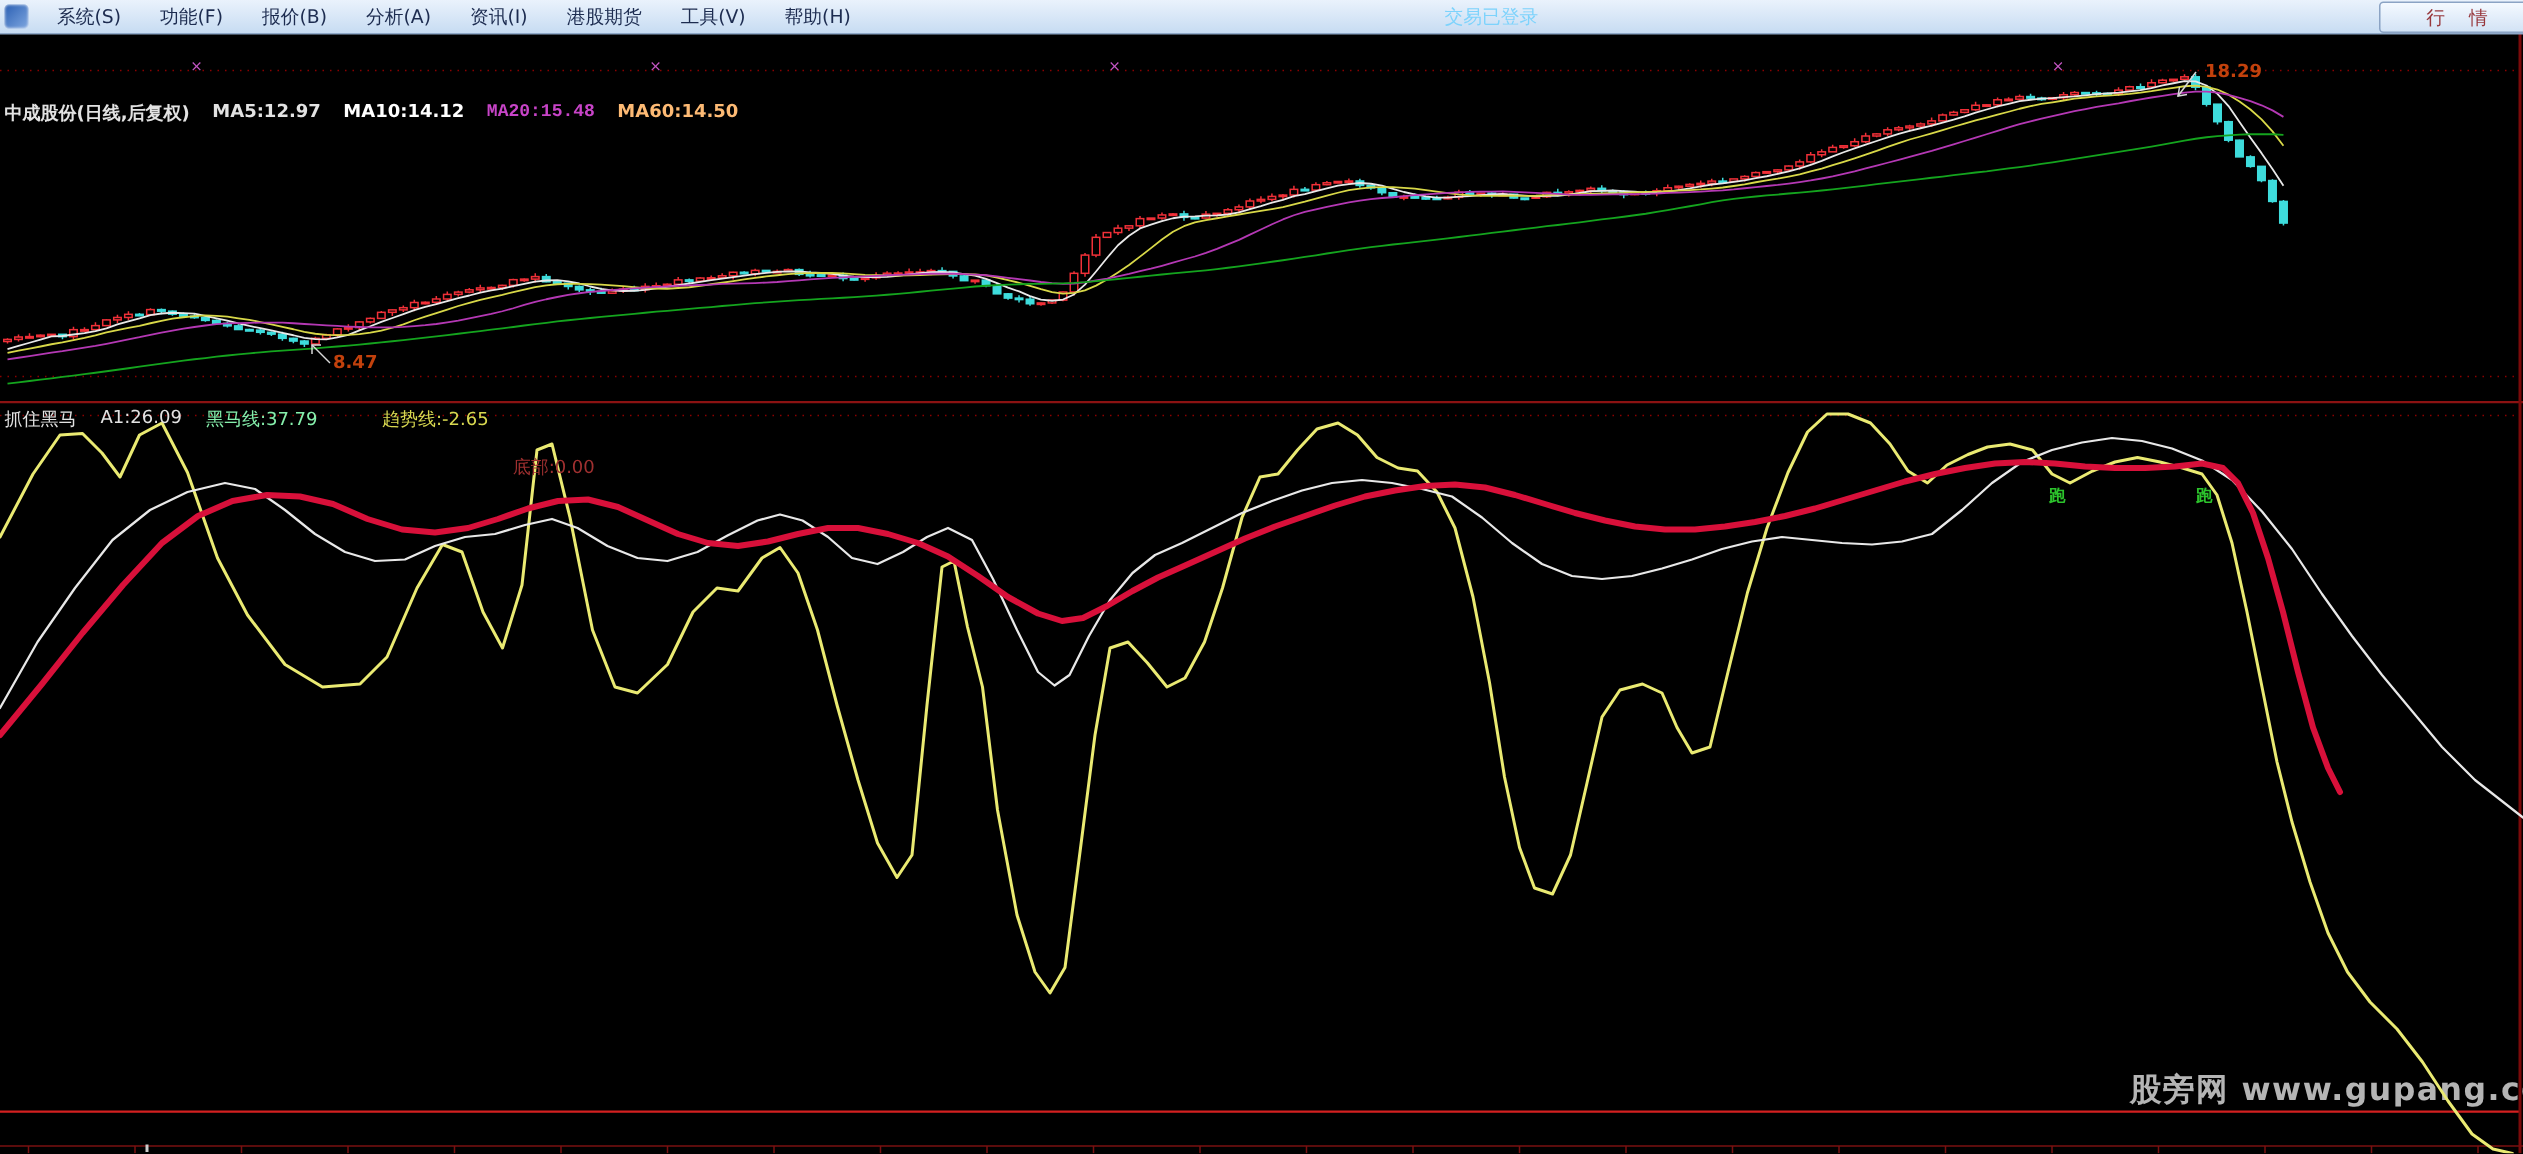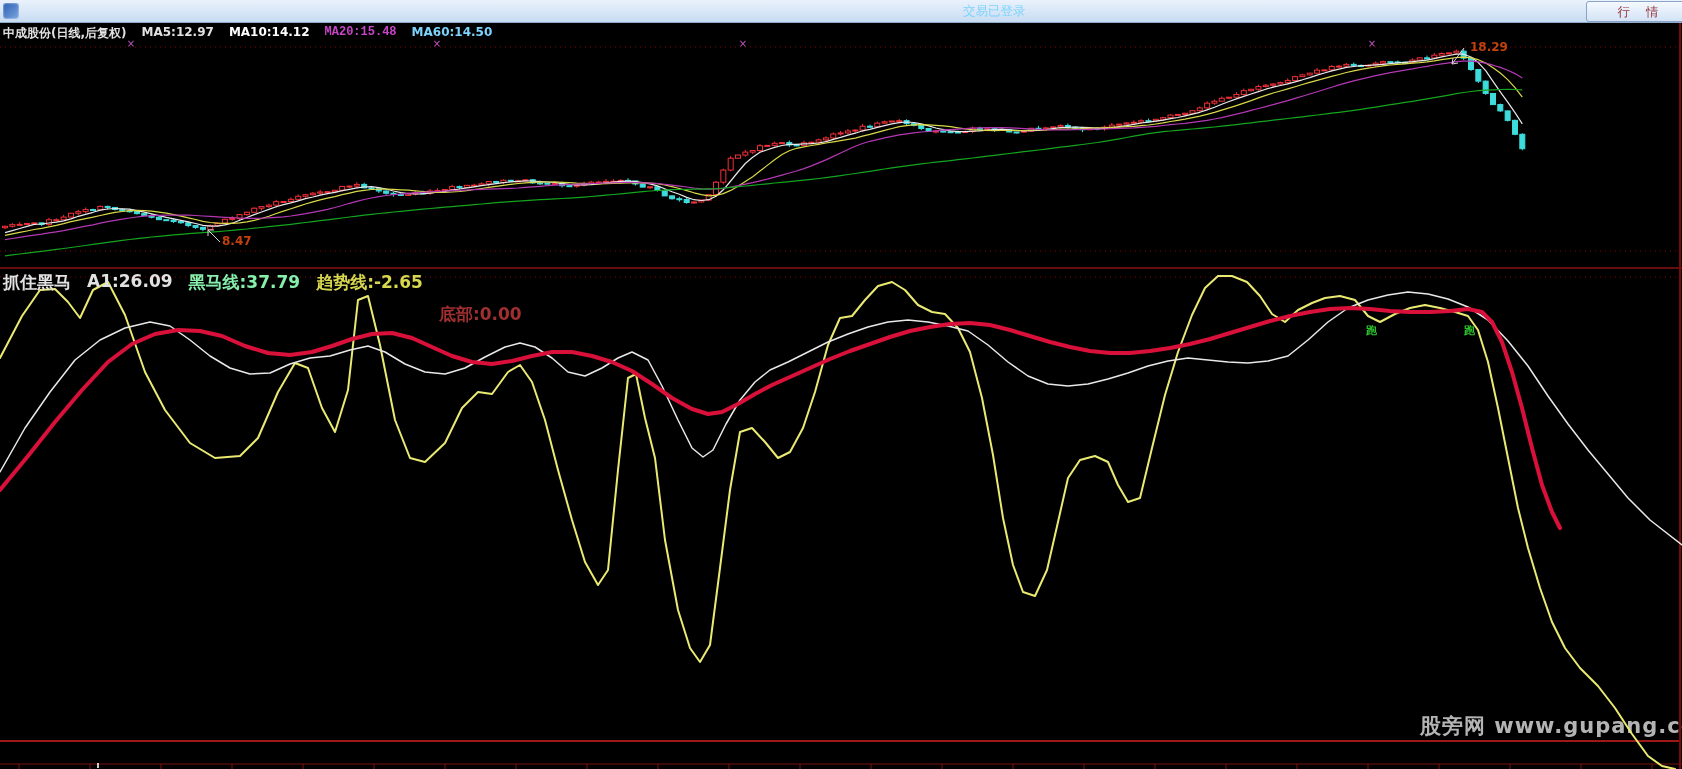--- a/index.html
+++ b/index.html
@@ -13,22 +13,22 @@
     background:linear-gradient(135deg,#2b5fb3,#7fa7e0);box-shadow:inset 0 0 2px #fff;}
   .menu-item{font-size:12.5px;color:#1d2c50;padding:0 13px;line-height:22px;cursor:default;white-space:nowrap;}
   .status-text{position:absolute;left:963px;top:3px;font-size:12.5px;color:#7dd3fc;z-index:11;}
   .hq-button{position:absolute;left:1586px;top:1px;width:108px;height:19px;z-index:11;
     border:1px solid #8ba3c4;border-radius:3px;background:linear-gradient(#f4f9ff,#d3e3f5);
     font-size:12.5px;color:#97373c;text-align:center;line-height:19px;letter-spacing:6px;}
   
   #chart-svg{position:absolute;left:0;top:0;z-index:1;}
   
   .title-row{position:absolute;left:3px;top:25px;z-index:5;display:flex;font-size:12px;font-weight:600;white-space:nowrap;}
-  .title-row span{margin-right:15px;}
-  .ind-row{position:absolute;left:3px;top:271px;z-index:5;display:flex;font-size:17px;font-weight:700;white-space:nowrap;}
+  .title-row span{margin-right:15px;margin-top:42px;}
+  .ind-row{position:absolute;left:3px;top:271px;z-index:5;display:flex;font-size:12px;font-weight:400;white-space:nowrap;}
   .ind-row span{margin-right:16px;}
   .anno{position:absolute;z-index:5;font-size:12px;color:#c2410c;font-weight:700;}
   #hi-anno{left:1470px;top:40px;}
   #lo-anno{left:222px;top:234px;}
   .watermark{position:absolute;left:1420px;top:712px;z-index:0;font-size:21px;
     color:#b4b4b4;letter-spacing:1px;white-space:nowrap;font-weight:600;}
 </style>
 </head>
 <body>
 
@@ -506,37 +506,47 @@
         <polyline points="0,358 22,316 40,290 55,289 68,302 80,318 93,290 108,282 125,315 145,372 165,410 190,443 215,458 240,456 258,438 278,392 295,363 308,368 322,408 335,432 348,390 358,300 368,296 380,345 395,420 410,458 425,462 445,443 462,408 478,392 492,394 508,372 520,365 532,382 545,420 558,470 572,520 585,562 598,585 608,570 618,470 628,378 636,374 645,418 655,458 665,540 678,610 690,648 700,662 710,645 720,568 730,490 740,432 752,428 765,442 778,458 790,452 803,428 815,392 828,345 840,318 852,316 865,300 878,286 892,282 905,290 918,305 932,312 945,314 958,328 970,352 982,398 993,455 1003,518 1013,565 1023,592 1035,596 1047,570 1058,522 1068,478 1080,460 1095,456 1108,462 1118,485 1128,502 1140,498 1152,448 1165,395 1178,352 1192,315 1205,288 1218,276 1232,276 1247,282 1260,296 1272,314 1285,322 1298,310 1312,303 1325,298 1340,296 1355,300 1368,316 1380,322 1395,314 1410,308 1425,305 1440,308 1455,312 1468,316 1478,330 1488,362 1498,408 1508,458 1518,508 1528,548 1540,588 1552,622 1565,648 1580,668 1598,686 1615,708 1632,734 1648,756 1662,766 1675,769" fill="none" stroke="#eaea72" stroke-width="2" stroke-linejoin="round" stroke-linecap="round"></polyline>
         <polyline points="0,472 25,428 50,392 75,360 100,340 125,328 150,322 170,326 190,340 210,356 230,368 250,374 270,373 290,364 310,358 330,356 350,350 368,346 385,352 405,364 425,372 445,374 465,368 485,357 505,347 520,343 535,347 552,358 568,372 585,376 602,368 618,358 632,352 648,360 662,386 678,420 692,448 703,457 713,450 726,424 740,400 755,382 770,370 788,362 808,352 828,342 848,334 868,327 888,322 908,320 928,322 948,326 968,331 988,345 1008,362 1028,376 1048,384 1068,386 1088,384 1108,379 1128,373 1148,366 1168,361 1188,358 1208,360 1228,362 1248,363 1268,361 1288,356 1308,340 1328,322 1348,308 1368,300 1388,295 1408,292 1428,294 1448,299 1468,307 1488,320 1508,341 1528,366 1548,396 1568,424 1588,450 1608,474 1628,498 1650,520 1682,545" fill="none" stroke="#e8e8e8" stroke-width="1.5" stroke-linejoin="round" stroke-linecap="round"></polyline>
         <polyline points="0,490 28,456 55,422 82,390 108,362 132,344 155,334 178,330 200,331 222,336 245,346 268,353 290,355 312,352 332,346 352,339 372,334 392,333 412,338 432,347 452,356 472,362 492,364 512,361 532,356 552,352 572,352 592,356 612,362 632,371 652,384 672,398 692,409 708,414 722,412 738,404 755,394 772,385 790,377 810,368 830,359 850,351 870,344 890,337 910,331 930,327 950,324 970,323 990,325 1010,330 1030,336 1050,342 1070,347 1090,351 1110,353 1130,353 1150,351 1170,348 1190,344 1210,339 1230,333 1250,327 1270,321 1290,316 1310,312 1330,309 1350,308 1370,309 1390,311 1410,312 1430,312 1450,311 1468,309 1482,312 1492,322 1502,342 1512,372 1522,408 1532,448 1542,485 1552,512 1560,528" fill="none" stroke="#d8103a" stroke-width="4" stroke-linejoin="round" stroke-linecap="round"></polyline>
       </g>
       <text x="1366" y="334" fill="#2cc42c" font-size="11px" font-weight="bold">跑</text>
       <text x="1464" y="334" fill="#2cc42c" font-size="11px" font-weight="bold">跑</text>
     </svg>
 
   <div class="menubar">
     <div class="logo"></div>
+    <div id="menu-items" style="display:flex">
+        <div class="menu-item">系统(S)</div>
+        <div class="menu-item">功能(F)</div>
+        <div class="menu-item">报价(B)</div>
+        <div class="menu-item">分析(A)</div>
+        <div class="menu-item">资讯(I)</div>
+        <div class="menu-item">港股期货</div>
+        <div class="menu-item">工具(V)</div>
+        <div class="menu-item">帮助(H)</div>
+      </div>
   </div>
   <div class="status-text">交易已登录</div>
   <div class="hq-button">行 情</div>
 
   <div class="title-row" id="title-row">
       <span style="color: rgb(226, 226, 226);">中成股份(日线,后复权)</span>
       <span style="color: rgb(226, 226, 226);">MA5:12.97</span>
       <span style="color: #ffffff;">MA10:14.12</span>
       <span style="color: rgb(200, 68, 200); font-family: Liberation Mono, monospace;">MA20:15.48</span>
-      <span style="color: #7dd3fc;">MA60:14.50</span>
+      <span style="color: #fdba74;">MA60:14.50</span>
     </div>
 
   <div class="anno" id="hi-anno">18.29</div>
   <div class="anno" id="lo-anno">8.47</div>
 
   <div class="ind-row" id="ind-row">
       <span style="color: rgb(226, 226, 226);">抓住黑马</span>
       <span style="color: rgb(226, 226, 226); text-align: right;">A1:26.09</span>
       <span style="color: #86efac;">黑马线:37.79</span>
-      <span style="color: rgb(216, 216, 80);">趋势线:-2.65</span>
+      <span style="color: rgb(216, 216, 80); margin-left: 27px;">趋势线:-2.65</span>
       <span style="color: rgb(160, 48, 48); margin-top: 32px;">底部:0.00</span>
     </div>
 
   <div class="watermark">股旁网 www.gupang.com</div>
 </div>
 
 </body></html>

